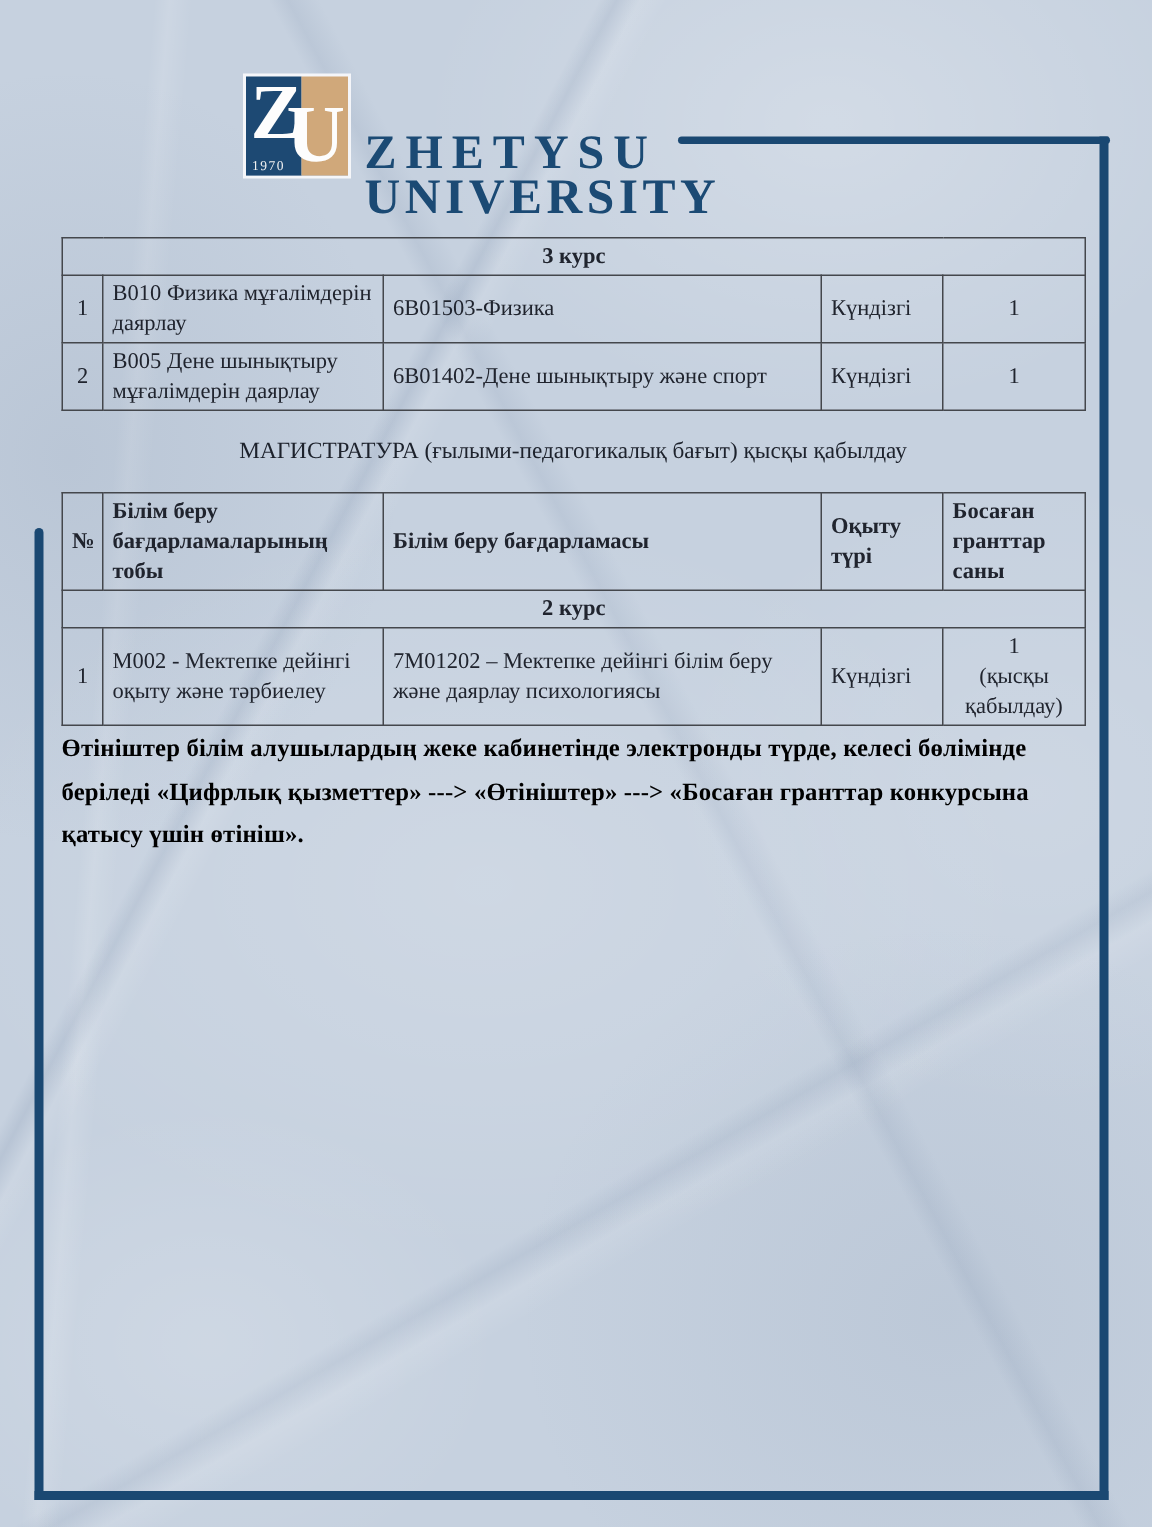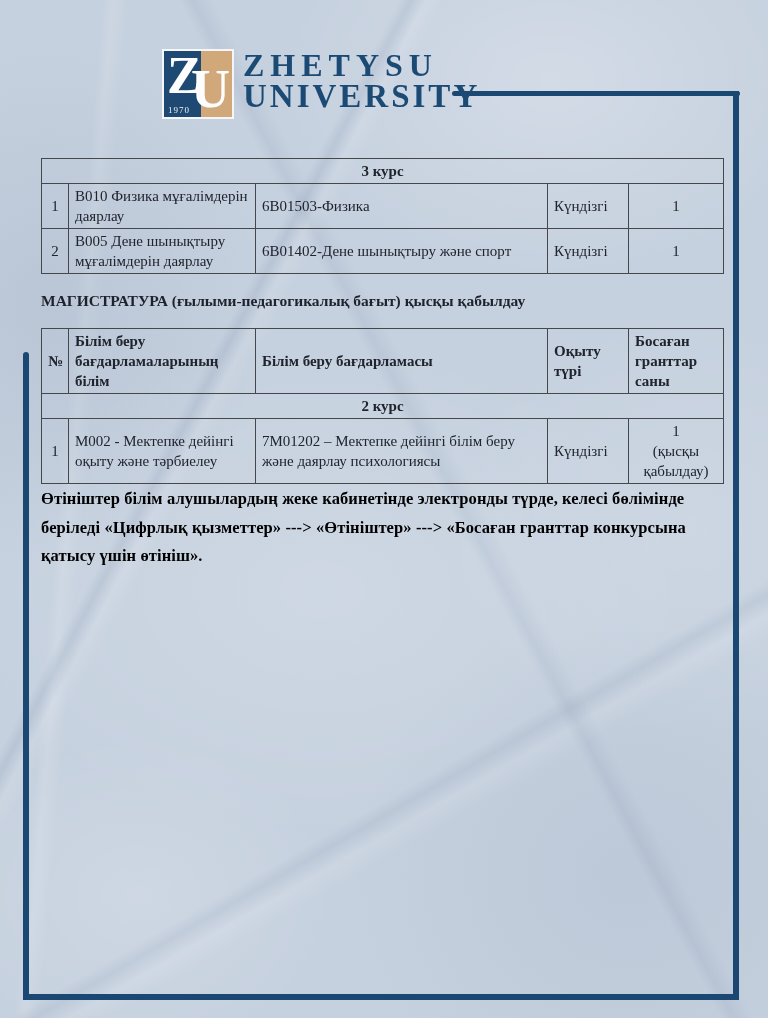--- a/index.html
+++ b/index.html
@@ -46,21 +46,21 @@
   }
   .logo-mark .u {
     position:absolute; left:27px; top:11px; color:#fdfdfd;
     font-size:54px; line-height:54px; font-weight:bold;
   }
   .logo-mark .year {
     position:absolute; left:4px; bottom:2px; color:#f2f2f2;
     font-size:9px; letter-spacing:1px;
   }
   .logo-text { position:absolute; left:243px; top:48px; color:#1b4a74; }
-  .logo-text .l1 { font-size:32px; line-height:35px; font-weight:bold; letter-spacing:6px; }
+  .logo-text .l1 { font-size:32px; line-height:35px; font-weight:bold; letter-spacing:6px;margin-top:36px; }
   .logo-text .l2 { font-size:33px; line-height:27px; font-weight:bold; letter-spacing:3px; }
 
   
   table.doc {
     position:absolute; left:41px; border-collapse:collapse;
     table-layout:fixed; width:682px;
     font-size:15px; color:#20242e;
   }
   table.t1 { top:158px; }
   table.t2 { top:328px; }
@@ -73,21 +73,21 @@
   td.c-center{ text-align:center; }
   tr.band td { text-align:center; font-weight:bold; height:22px; }
   tr.r-tall td { height:45px; }
   tr.head td { font-weight:bold; height:57px; }
   tr.head td.c-num { text-align:center; }
   tr.data2 td { height:57px; }
   td.c-pre { white-space:pre-line; text-align:center; line-height:19px; }
 
   .section-title {
     position:absolute; left:41px; top:292px; width:682px;
-    text-align:left; font-weight:bold; font-size:15.5px; color:#1d222c;
+    text-align:center; font-weight:normal; font-size:15.5px; color:#1d222c;
   }
 
   .note {
     position:absolute; left:41px; top:485px; width:698px;
     font-weight:bold; font-size:16.5px; line-height:28.5px;
     color:#000000; letter-spacing:0.1px;
   }
 </style>
 </head>
 <body>
@@ -147,21 +147,21 @@
     <colgroup>
         <col style="width:27px">
         <col style="width:187px">
         <col style="width:292px">
         <col style="width:81px">
         <col style="width:95px">
       </colgroup>
     <tbody>
         <tr class="head">
       <td class="c-num">№</td>
-      <td class="c-left">Білім беру бағдарламаларының білім</td>
+      <td class="c-left">Білім беру бағдарламаларының тобы</td>
       <td class="c-left">Білім беру бағдарламасы</td>
       <td class="c-left">Оқыту түрі</td>
       <td class="c-left">Босаған гранттар саны</td>
     </tr>
     <tr class="band">
       <td colspan="5">2 курс</td>
     </tr>
     <tr class="data2">
       <td class="c-num">1</td>
       <td class="c-left">М002 - Мектепке дейінгі оқыту және тәрбиелеу</td>

